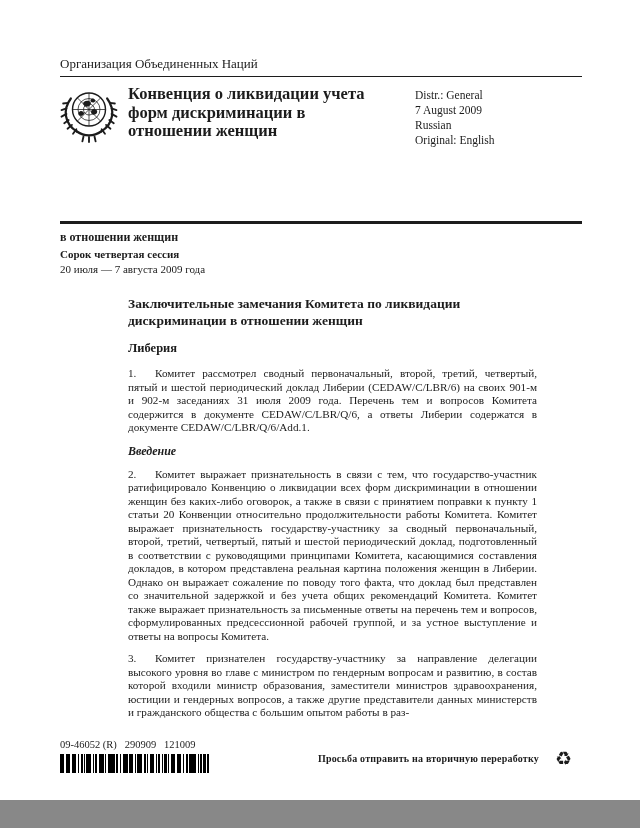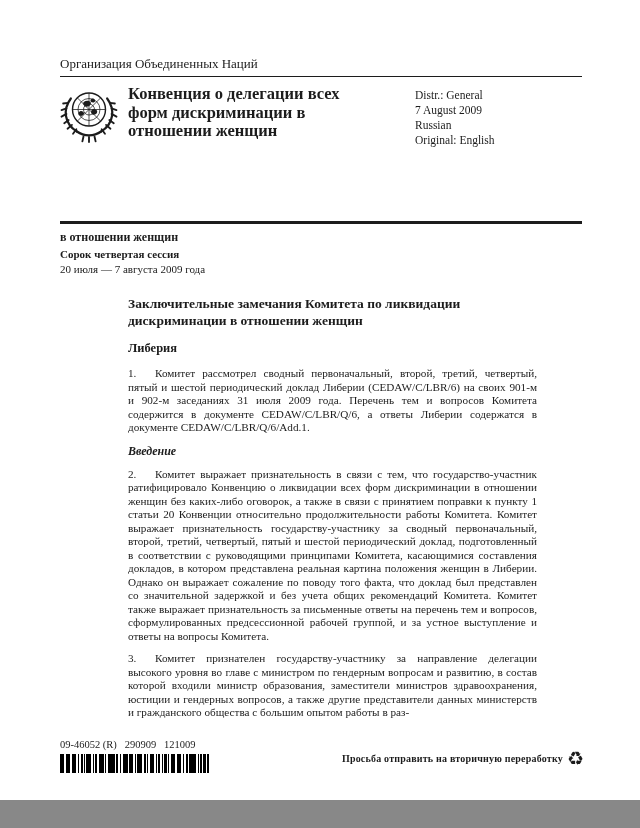--- a/index.html
+++ b/index.html
@@ -89,22 +89,22 @@
   .barcode {
     position:absolute; left:60px; top:754px;
     width:150px; height:19px;
     background:
       repeating-linear-gradient(90deg,#000 0 1px,#fff 1px 3px),
       repeating-linear-gradient(90deg,#000 0 2px,#fff 2px 7px),
       repeating-linear-gradient(90deg,#000 0 3px,#fff 3px 13px);
     background-blend-mode:multiply;
   }
   .recycle-line {
-    position:absolute; right:56px; top:749px;
-    display:flex; align-items:center; gap:4px;
+    position:absolute; right:68px; top:749px;
+    display:flex; align-items:center; gap:16px;
   }
   .recycle-text {
     font-weight:bold; font-size:10px; letter-spacing:0.2px;
   }
   .recycle-icon {
     font-family:"DejaVu Sans", sans-serif;
     font-size:19px; line-height:19px;
   }
 </style>
 </head>
@@ -135,21 +135,21 @@
         <path d="M93 30c15 20 12 46-11 60"></path>
         <path d="M38 90c7 5 14 7 22 7s15-2 22-7"></path>
       </g>
       <g stroke="#1c1c1c" stroke-width="3.4" stroke-linecap="round">
         <path d="M22 38l-9 1M19 48l-9 3M19 58l-9 5M23 69l-8 6M29 78l-8 7M37 86l-6 8"></path>
         <path d="M98 38l9 1M101 48l9 3M101 58l9 5M97 69l8 6M91 78l8 7M83 86l6 8"></path>
         <path d="M50 99l-2 9M60 100v9M70 99l2 9"></path>
       </g>
     </svg>
   </div>
-  <div class="masthead-title">Конвенция о делегации всех форм дискриминации в отношении женщин</div>
+  <div class="masthead-title">Конвенция о ликвидации учета форм дискриминации в отношении женщин</div>
   <div class="distr-block">
     <div>Distr.: General</div>
     <div>7 August 2009</div>
     <div>Russian</div>
     <div>Original: English</div>
   </div>
 
   <div class="mid-rule"></div>
 
   <div class="committee">

